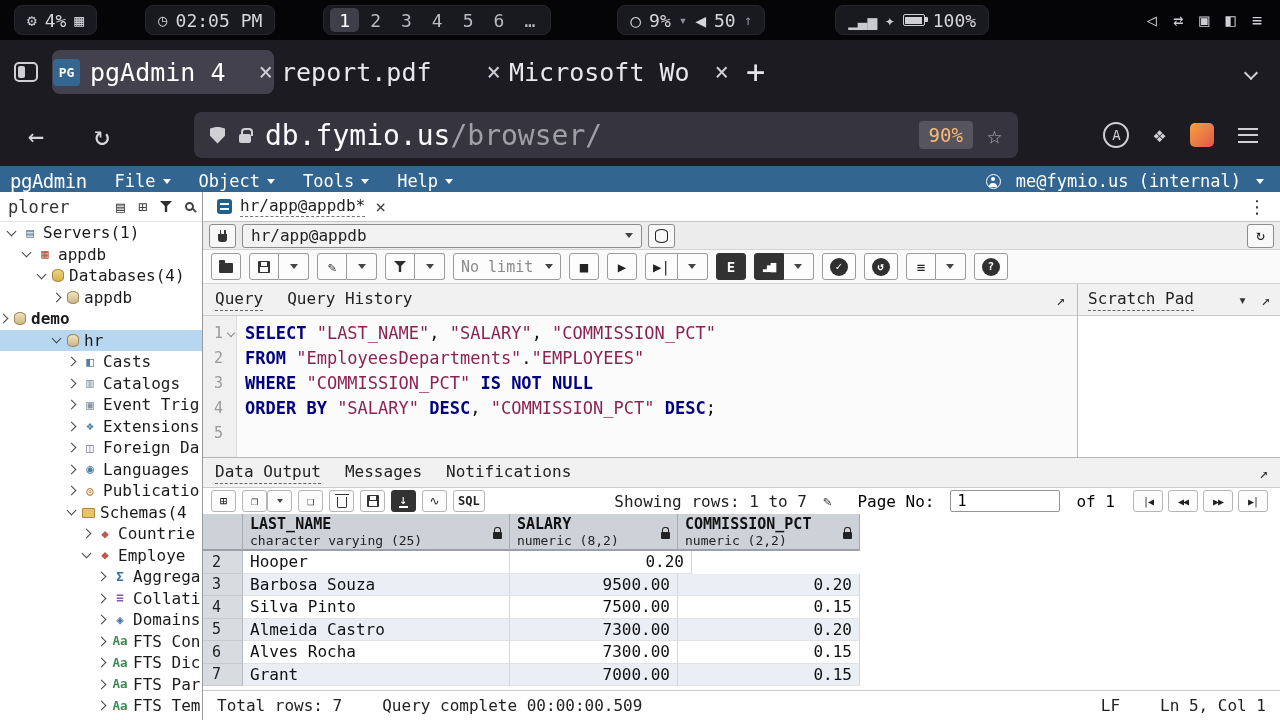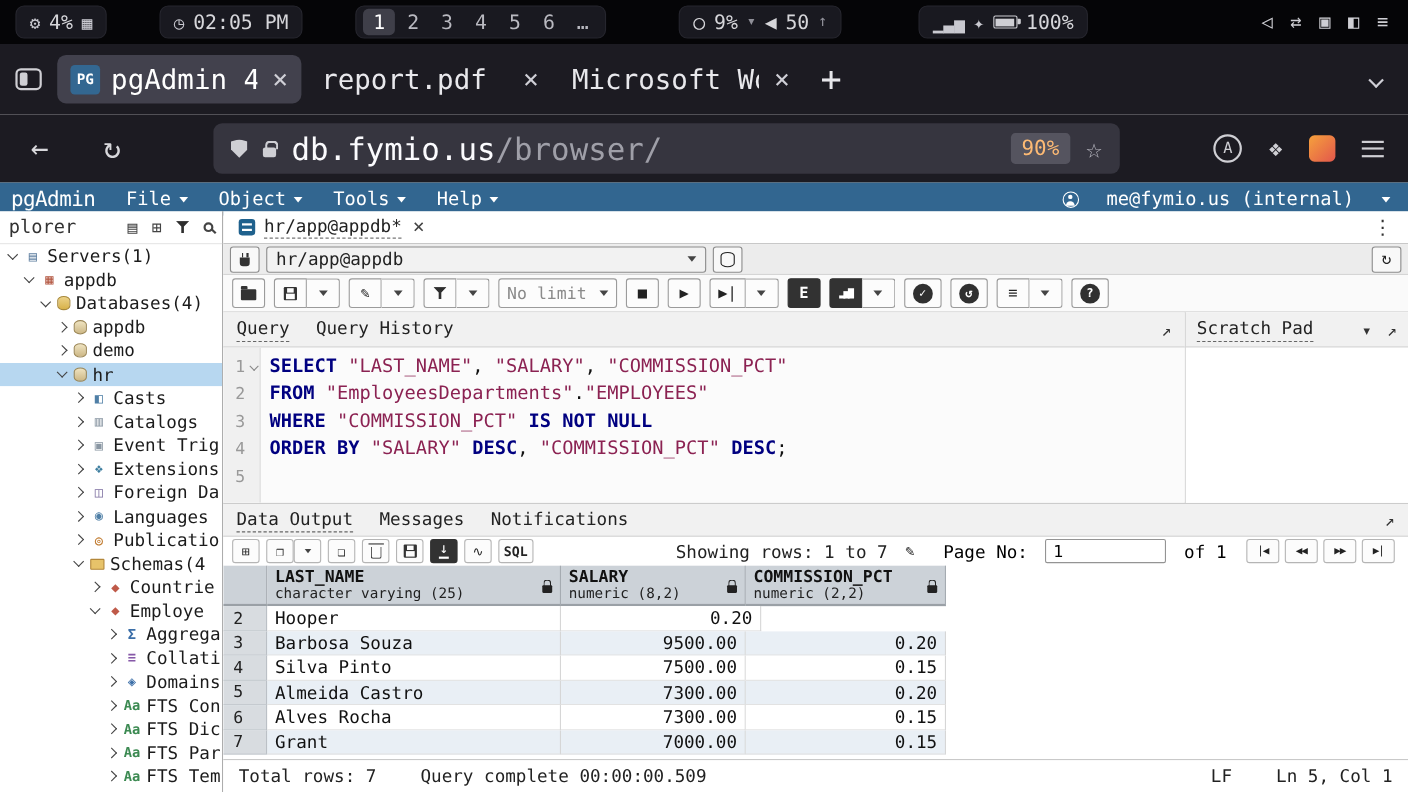--- a/index.html
+++ b/index.html
@@ -23,21 +23,21 @@
   .battery::after { content:''; position:absolute; right:-4px; top:2px; width:2.5px; height:5px; background:#cfcfd4; border-radius:0 1px 1px 0; }
   .battery .level { position:absolute; top:1.5px; left:1.5px; right:1.5px; bottom:1.5px; background:#cfcfd4; }
   #tray { margin-left:auto; display:flex; gap:16px; padding-right:4px; }
   .tray-ico { font-size:17px; color:#cfcfd4; }
 
   
   #tabbar { top:40px; height:64px; background:#1c1b22; display:flex; align-items:center; padding:0 10px; color:#fbfbfe; }
   .ic-view { width:24px; height:20px; border:2.5px solid #cfcfd4; border-radius:5px; position:relative; margin:0 14px 0 4px; flex:none; }
   .ic-view::before { content:''; position:absolute; top:2px; bottom:2px; left:2px; width:7px; background:#cfcfd4; border-radius:2px; }
   #tabs { display:flex; align-items:center; gap:6px; }
-  .tab { height:44px; width:222px; border-radius:8px; display:flex; align-items:center; padding:0 12px; gap:10px; font-size:25px; color:#e8e8ec; }
+  .tab { height:44px; width:222px; border-radius:8px; display:flex; align-items:center; padding:0 1px; gap:10px; font-size:25px; color:#e8e8ec; }
   .tab.active { background:#42414d; color:#fff; }
   .tab .title { white-space:nowrap; overflow:hidden; flex:1; }
   .favicon { width:27px; height:27px; border-radius:4px; background:#336791; color:#fff; font-size:13px; font-weight:bold; display:flex; align-items:center; justify-content:center; flex:none; }
   .tab .close { font-size:24px; color:#cfcfd6; margin-left:4px; flex:none; }
   .newtab { font-size:32px; margin-left:16px; color:#e6e6ea; }
   .alltabs { margin-left:auto; padding-right:14px; }
   .chev { width:8px; height:8px; border-right:2px solid #555; border-bottom:2px solid #555; display:inline-block; flex:none; }
   .chev.right { transform:rotate(-45deg); }
   .chev.down { transform:rotate(45deg); margin-top:-3px; }
   .chev.white { border-color:#cfcfd6; width:10px; height:10px; }
@@ -61,21 +61,21 @@
   .ic-burger { width:20px; height:15px; border-top:2.5px solid #cfcfd4; border-bottom:2.5px solid #cfcfd4; position:relative; }
   .ic-burger::before { content:''; position:absolute; top:50%; left:0; right:0; height:2.5px; margin-top:-1.25px; background:#cfcfd4; }
 
   
   #pgmenu { top:166px; height:30px; background:#326690; display:flex; align-items:center; color:#fff; padding:0 10px; font-size:17px; }
   .logo { font-weight:normal; font-size:19px; margin-right:28px; letter-spacing:-0.5px; }
   #menus { display:flex; align-items:center; }
   .menu-item { display:flex; align-items:center; gap:7px; margin-right:28px; }
   .caret-w { width:0; height:0; border-left:4px solid transparent; border-right:4px solid transparent; border-top:5px solid #fff; }
   .caret-d { width:0; height:0; border-left:4px solid transparent; border-right:4px solid transparent; border-top:5px solid #444; }
-  .user { margin-left:auto; display:flex; align-items:center; gap:25px; padding-right:6px; }
+  .user { margin-left:auto; display:flex; align-items:center; gap:15px; padding-right:6px; }
   .ic-user { width:15px; height:15px; border:1.5px solid #fff; border-radius:50%; position:relative; }
   .ic-user::before { content:''; position:absolute; top:2px; left:4px; width:4px; height:4px; border-radius:50%; background:#fff; }
   .ic-user::after { content:''; position:absolute; bottom:1px; left:2px; width:8px; height:4px; border-radius:4px 4px 0 0; background:#fff; }
 
   
   #content { top:192px; bottom:0; display:flex; }
   #explorer { width:203px; border-right:1px solid #9a9a9a; display:flex; flex-direction:column; background:#fff; flex:none; }
   .exp-head { height:30px; display:flex; align-items:center; padding:0 8px; font-size:17px; color:#333; border-bottom:1px solid #e6e6e6; }
   #expicons { margin-left:auto; display:flex; align-items:center; gap:13px; }
   .exp-ico { font-size:15px; color:#444; display:flex; align-items:center; }
@@ -339,21 +339,21 @@
           <div class="tree-row" style="padding-left: 38px;">
             <span class="chev down"></span>
             <span class="ti ti-db gold"></span>
             <span>Databases(4)</span>
           </div>
           <div class="tree-row" style="padding-left: 53px;">
             <span class="chev right"></span>
             <span class="ti ti-db"></span>
             <span>appdb</span>
           </div>
-          <div class="tree-row" style="padding-left: 53px;">
+          <div class="tree-row" style=" font-weight: bold;">
             <span class="chev right"></span>
             <span class="ti ti-db"></span>
             <span>demo</span>
           </div>
           <div class="tree-row selected" style="padding-left: 53px;">
             <span class="chev down"></span>
             <span class="ti ti-db"></span>
             <span>hr</span>
           </div>
           <div class="tree-row" style="padding-left: 68px;">

